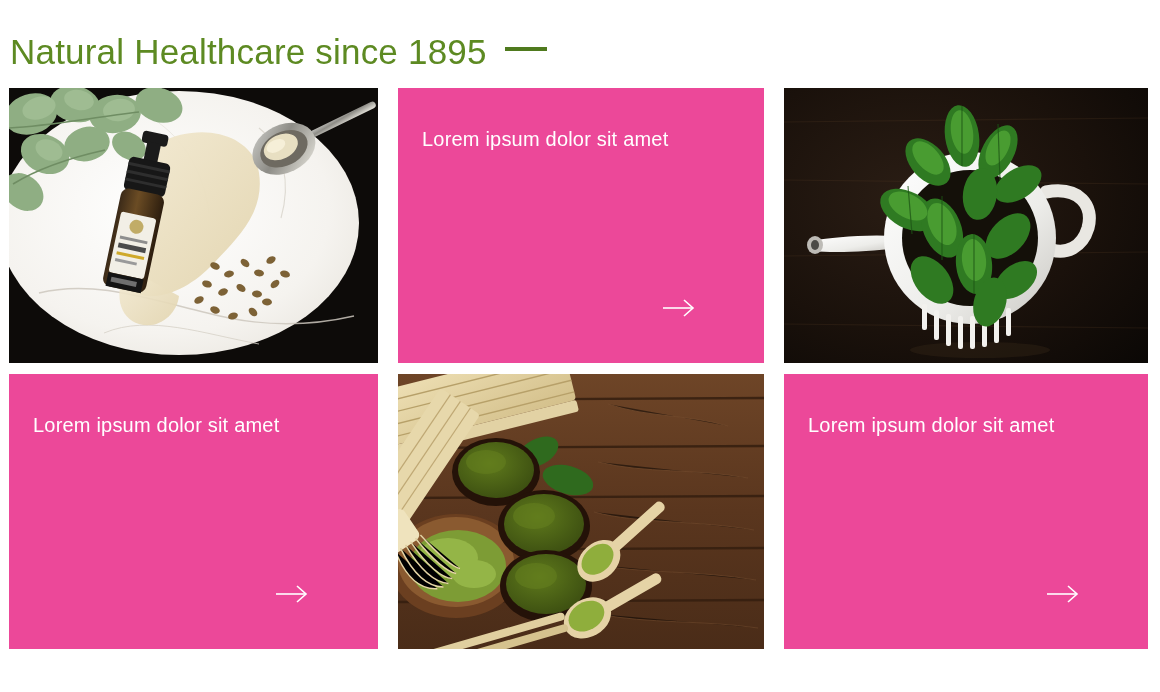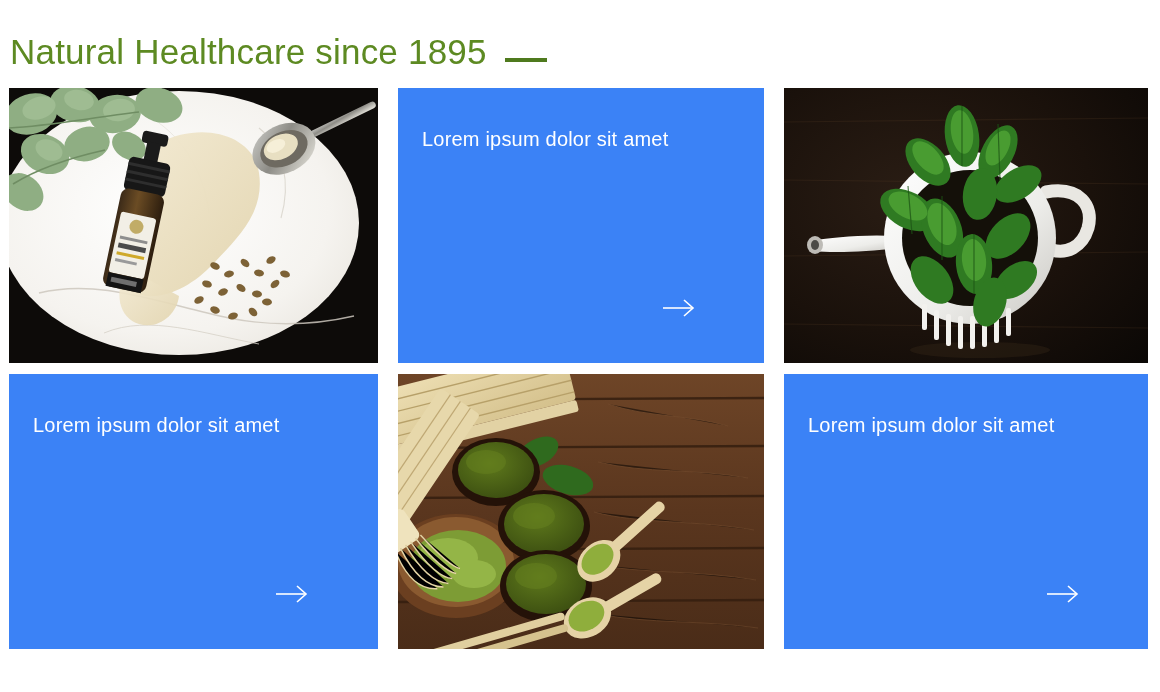--- a/index.html
+++ b/index.html
@@ -20,21 +20,20 @@
     height: 692px;
     background: #ffffff;
   }
 
   
   .heading-row {
     position: absolute;
     left: 10px;
     top: 31px;
     display: flex;
-    align-items: center;
     gap: 18px;
   }
   .page-title {
     font-size: 35px;
     font-weight: 400;
     color: #5d8a22;
     letter-spacing: 0.2px;
     line-height: 42px;
     white-space: nowrap;
   }
@@ -58,21 +57,21 @@
     row-gap: 11px;
   }
 
   .tile {
     position: relative;
     overflow: hidden;
   }
 
   
   .tile-green {
-    background: #3b82f6;
+    background: #ec4899;
     padding-left: 24px;
   }
   .tile-green .tile-text {
     position: absolute;
     left: 24px;
     top: 38px;
     right: 24px;
     color: #ffffff;
     font-size: 20px;
     font-weight: 400;

